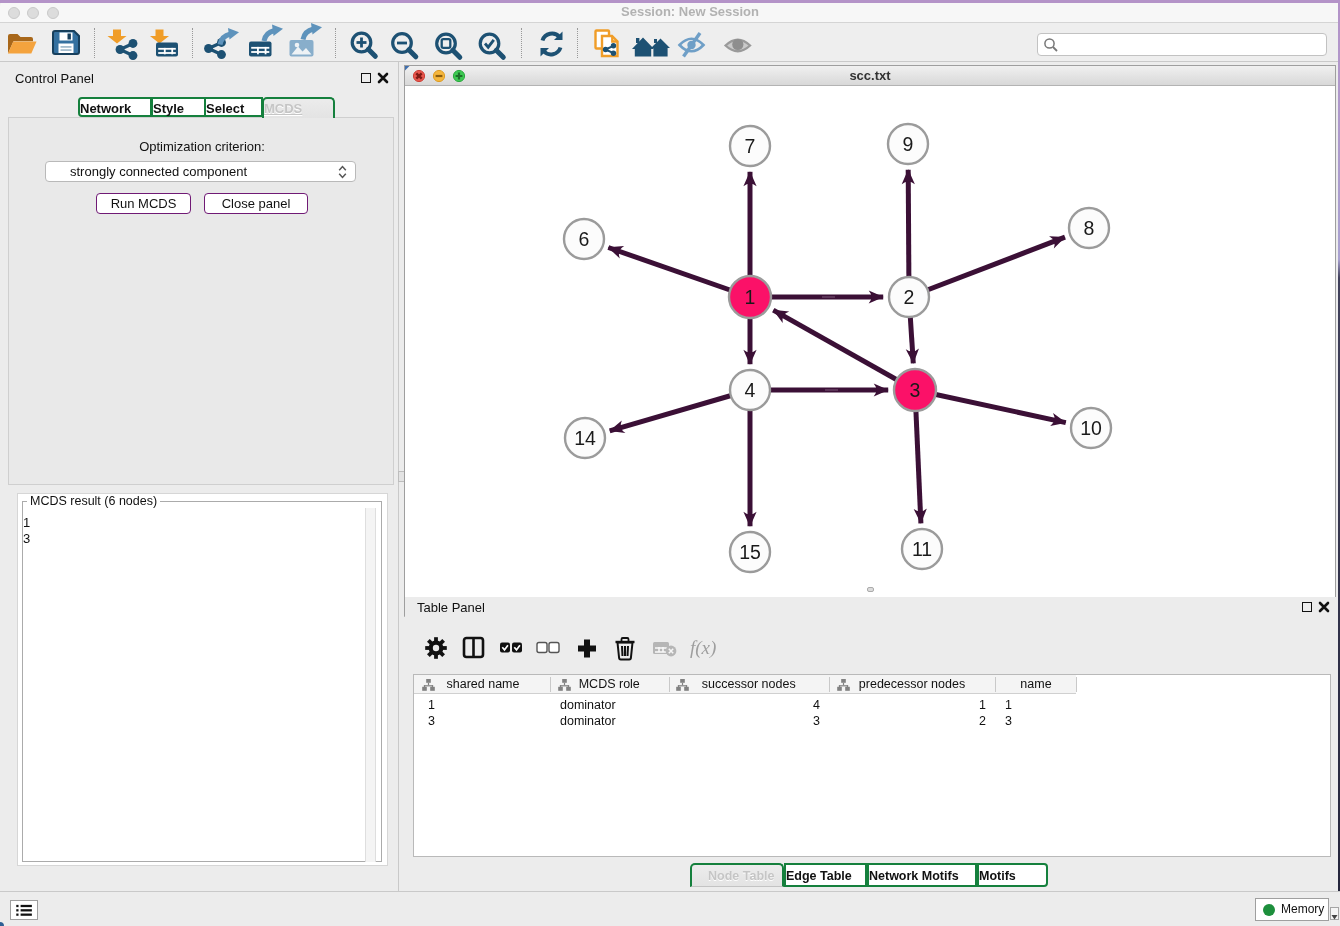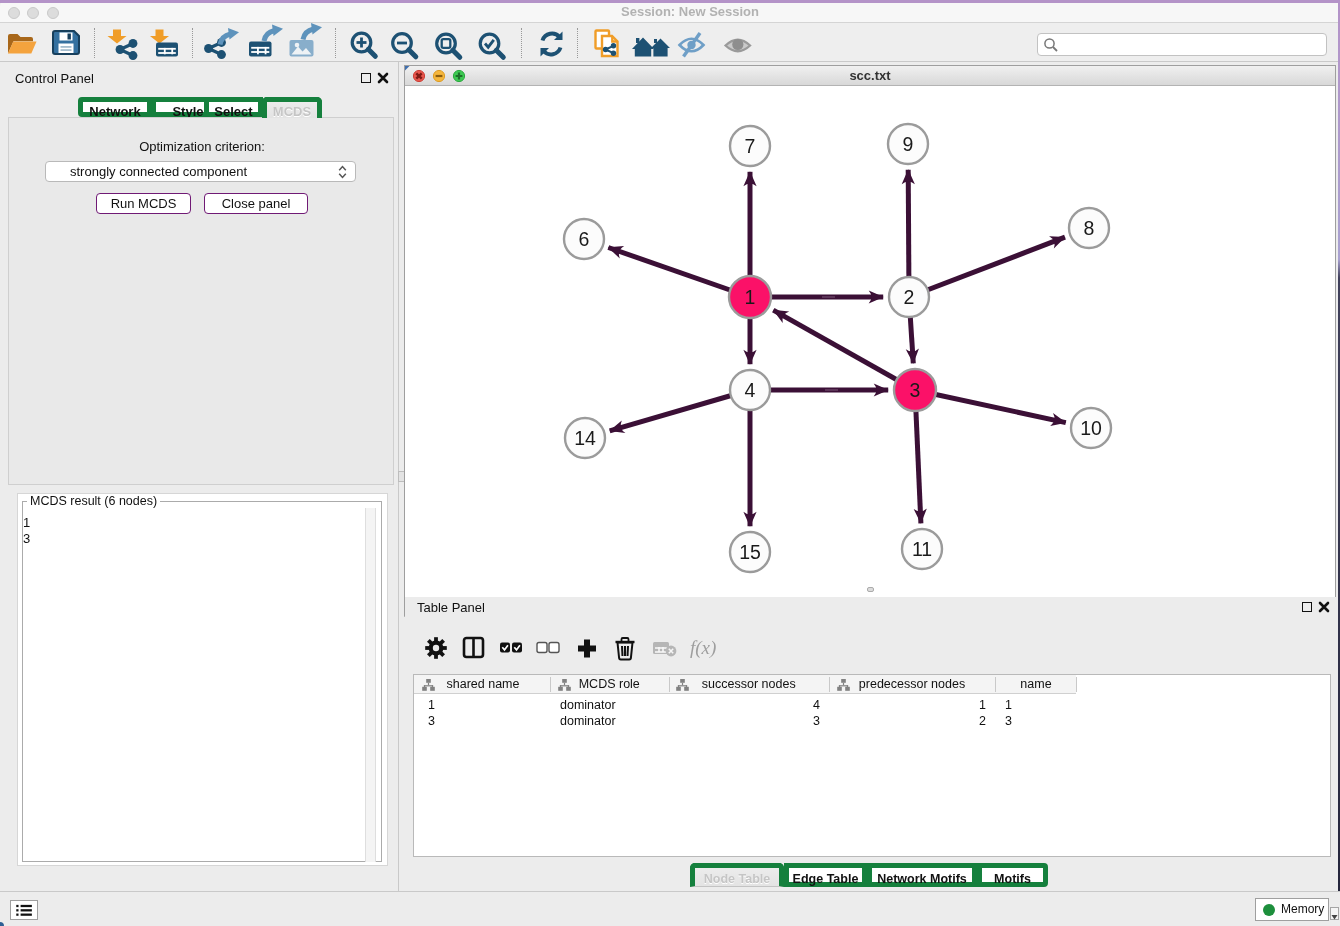--- a/index.html
+++ b/index.html
@@ -15,21 +15,21 @@
 
 
 #toolbar { position:absolute; left:0; top:23px; width:1340px; height:39px; background:#eeeeee; border-bottom:1px solid #c9c9c9; }
 .tsep { position:absolute; top:5px; height:30px; width:0; border-left:1px dotted #999; }
 #search { position:absolute; left:1037px; top:10px; width:290px; height:23px; background:#fff; border:1px solid #c2c2c2; border-radius:4px; }
 
 
 #cpanel { position:absolute; left:0; top:62px; width:400px; height:829px; background:#ececec; }
 #cp-title { position:absolute; left:15px; top:9px; font-size:13px; color:#111; }
 .float-ic { position:absolute; width:10px; height:10px; border:1.6px solid #111; background:transparent; }
-.tab { position:absolute; top:0; height:20px; background:#fff; border:5px solid #15803d; font-size:13px; font-weight:bold; color:#111; text-align:center; line-height:19px; }
+.tab { position:absolute; top:0; height:20px; background:#fff; border:2px solid #15803d; font-size:13px; font-weight:bold; color:#111; text-align:left; line-height:19px; }
 .tab.sel { background:linear-gradient(#ececec,#e3e3e3); color:#c5c5c5; text-shadow:0 1px 0 #fff; border-radius:5px 5px 0 0; border-bottom:none; height:21px; z-index:2; }
 #cp-content { position:absolute; left:8px; top:55px; width:386px; height:368px; background:#e9e9e9; border:1px solid #cfcfcf; }
 #optlabel { position:absolute; left:0; top:21px; width:386px; text-align:center; font-size:13px; color:#111; }
 #dropdown { position:absolute; left:36px; top:43px; width:311px; height:21px; background:#fff; border:1px solid #b9b9b9; border-radius:4px; font-size:13px; color:#111; line-height:19px; padding-left:24px; }
 .btn { position:absolute; height:21px; background:#fff; border:1px solid #701a75; border-radius:4px; font-size:13px; color:#111; text-align:center; line-height:19px; }
 #resultbox { position:absolute; left:17px; top:431px; width:371px; height:373px; background:#fff; border:1px solid #d6d6d6; }
 #fieldset { position:absolute; left:4px; top:7px; width:360px; height:361px; border:1px solid #ababab; }
 #fieldset legend { position:absolute; top:-8px; left:4px; background:#fff; font-size:12.5px; color:#111; padding:0 3px; }
 #resulttext { position:absolute; left:0px; top:13px; font-size:13px; color:#111; line-height:16px; }
 #rscroll { position:absolute; left:342px; top:6px; width:11px; height:354px; background:#f4f4f4; border-left:1px solid #dedede; border-right:1px solid #dedede; }
@@ -202,21 +202,21 @@
 
 <div id="cpanel">
   <div id="cp-title">Control Panel</div>
   <div class="float-ic" style="left:361px; top:11px;"></div>
   <svg class="abs" style="left:377px;top:10px;" width="12" height="12" viewBox="0 0 12 12">
       <path d="M2,2 L10,10 M10,2 L2,10" stroke="#111" stroke-width="2.6" stroke-linecap="round"></path>
     </svg>
   <div class="tab" style="left:78px; top:35px; width:74px; border-radius:4px 0 0 4px;">Network</div>
   <div class="tab" style="left:151px; top:35px; width:74px;">Style</div>
   <div class="tab" style="left:204px; top:35px; width:59px;">Select</div>
-  <div class="tab sel" style="left:262px; top:35px; width:60px;">MCDS</div>
+  <div class="tab sel" style="left:262px; top:35px; width:73px;text-decoration:underline;">MCDS</div>
   <div id="cp-content">
     <div id="optlabel">Optimization criterion:</div>
     <div id="dropdown">strongly connected component
       <svg style="position:absolute; right:8px; top:3px;" width="9" height="14" viewBox="0 0 9 14">
         <path d="M1.2,5.2 L4.5,1.6 L7.8,5.2 M1.2,8.8 L4.5,12.4 L7.8,8.8" stroke="#555" stroke-width="1.5" fill="none"></path>
       </svg>
     </div>
     <div class="btn" style="left:87px; top:75px; width:95px;">Run MCDS</div>
     <div class="btn" style="left:195px; top:75px; width:104px;">Close panel</div>
   </div>
@@ -416,21 +416,21 @@
     <div class="cell" style="left:254px; top:22px; width:152px; text-align:right;">4</div>
     <div class="cell" style="left:415px; top:22px; width:157px; text-align:right;">1</div>
     <div class="cell" style="left:591px; top:22px;">1</div>
     <div class="cell" style="left:14px; top:38px;">3</div>
     <div class="cell" style="left:146px; top:38px;">dominator</div>
     <div class="cell" style="left:254px; top:38px; width:152px; text-align:right;">3</div>
     <div class="cell" style="left:415px; top:38px; width:157px; text-align:right;">2</div>
     <div class="cell" style="left:591px; top:38px;">3</div>
   </div>
   <div class="tabrow2">
-  <div class="tab sel" style="left:285px; top:266px; width:94px; border-radius:5px 5px 0 0;">Node Table</div>
+  <div class="tab sel" style="left:285px; top:266px; width:94px; border-radius:5px 5px 0 0;padding-left:16px;">Node Table</div>
   <div class="tab" style="left:379px; top:266px; width:83px;">Edge Table</div>
   <div class="tab" style="left:462px; top:266px; width:110px;">Network Motifs</div>
   <div class="tab" style="left:572px; top:266px; width:71px; border-radius:0 4px 4px 0;">Motifs</div>
   </div>
 </div>
 
 <div class="abs" style="left:1338px; top:0; width:2px; height:926px; background:linear-gradient(#b493c8 0%, #a9a2d1 28%, #41415c 30%, #23243a 100%);"></div>
 <div class="abs" style="left:0px; top:922px; width:4px; height:4px; border-radius:0 8px 0 0; background:#2e5f94; z-index:20;"></div>
 <div id="statusbar">
   <div id="listbtn">

